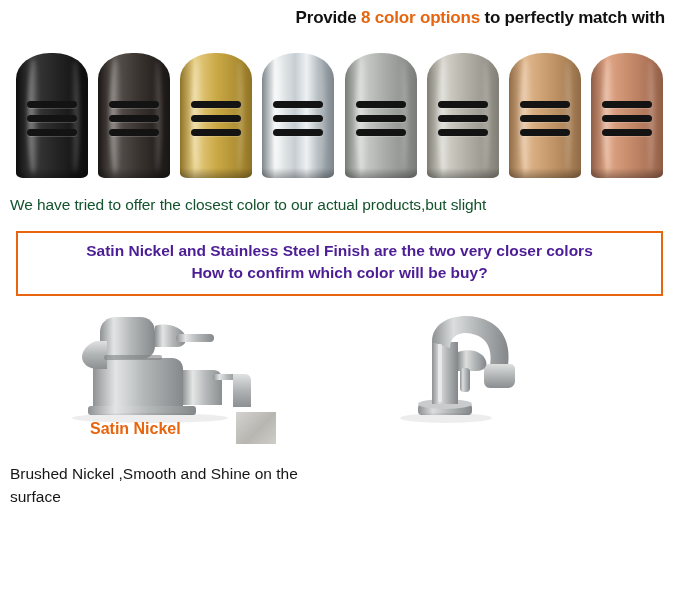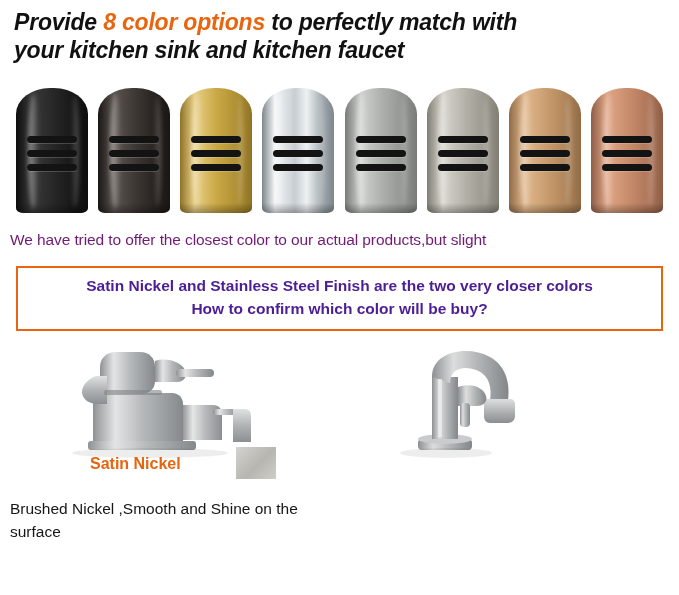--- a/index.html
+++ b/index.html
@@ -12,26 +12,25 @@
     background: #ffffff;
     font-family: "Liberation Sans", sans-serif;
     color: #111111;
     overflow: hidden;
     position: relative;
   }
 
   
   .headline {
     padding: 8px 14px 0 14px;
-    text-align: left;
+    text-align: right;
     font-weight: bold;
-    font-size: 23px;
+    font-size: 17px;
     line-height: 1.22;
     letter-spacing: -0.2px;
-    font-style: italic;
   }
   .headline .accent { color: #e8650f; }
 
   
   .caps-row {
     position: relative;
     height: 135px;
     margin: 14px 0 0 0;
     padding: 0 12px;
     display: flex;
@@ -101,21 +100,21 @@
   }
   .cap .slot.s1 { top: 0px; }
   .cap .slot.s2 { top: 14px; }
   .cap .slot.s3 { top: 28px; }
 
   
   .disclaimer {
     margin: 14px 10px 0 10px;
     font-size: 15.5px;
     line-height: 1.62;
-    color: #701a75;
+    color: #14532d;
     letter-spacing: -0.1px;
   }
 
   
   .notice-box {
     margin: 14px 16px 0 16px;
     border: 2px solid #e8650f;
     padding: 7px 8px 9px 8px;
     text-align: center;
     color: #4c1d95;
@@ -180,21 +179,20 @@
 
   svg { display: block; }
 </style>
 </head>
 <body>
 
 <div class="headline">
   <div>
     <span>Provide </span><span class="accent">8 color options</span><span> to perfectly match with</span>
   </div>
-  <div>your kitchen sink and kitchen faucet</div>
 </div>
 
 <div class="caps-row">
 
   <div class="cap">
     <div class="body" style="background:linear-gradient(to right,#0d0d0d 0%,#3a3a3a 22%,#252525 55%,#141414 85%,#0d0d0d 100%);">
       <div class="gloss"></div>
       <div class="gloss2"></div>
       <div class="shadowline"></div>
     </div>

